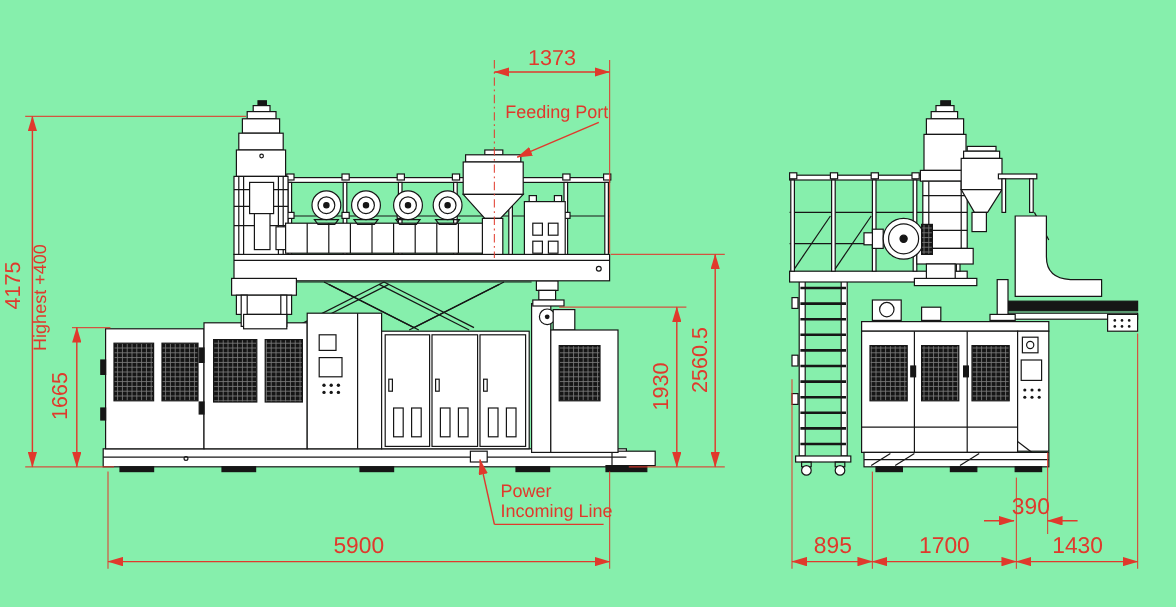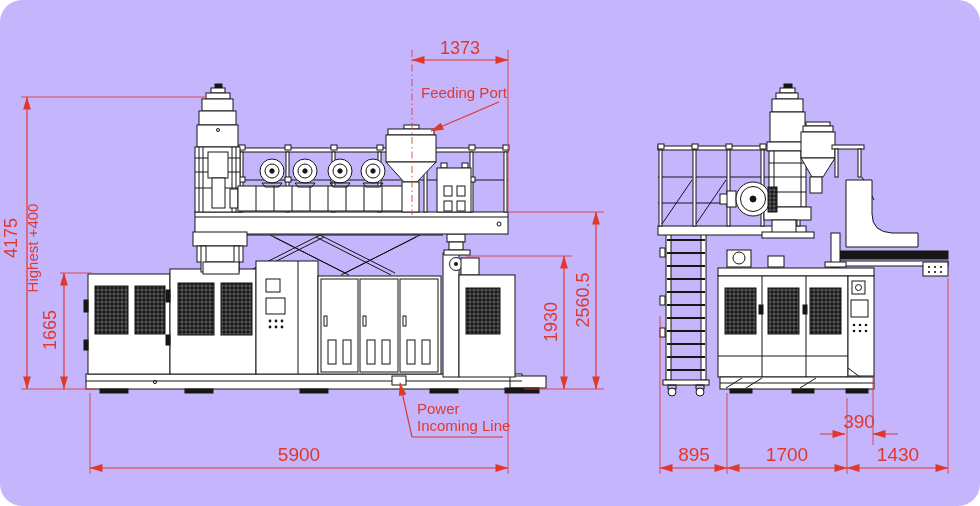--- a/index.html
+++ b/index.html
@@ -1,17 +1,17 @@
 <!DOCTYPE html>
 <html><head>
 <meta charset="utf-8">
 <style>
   html,body{margin:0;padding:0;background:#ffffff;}
-  #stage{position:relative;width:980px;height:506px;background:#c4b5fd;overflow:hidden;
-         font-family:"Liberation Sans", sans-serif;border-radius:22px;}
+  #stage{position:relative;width:980px;height:506px;background:#86efac;overflow:hidden;
+         font-family:"Liberation Sans", sans-serif;}
   svg text{font-family:"Liberation Sans", sans-serif;}
   .dimnum{font-size:19px;fill:#e0392c;}
   .dimnum-sm{font-size:18px;fill:#e0392c;}
   .dimlabel{font-size:15px;fill:#e0392c;}
 </style>
 </head>
 <body>
 
 <div id="stage">
 <svg width="980" height="506" viewBox="0 0 980 506">

